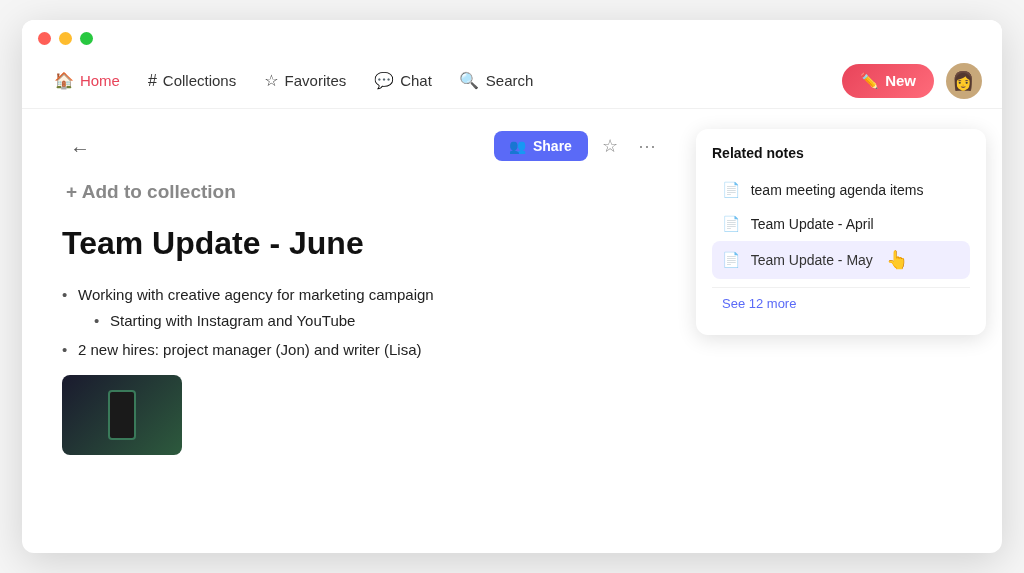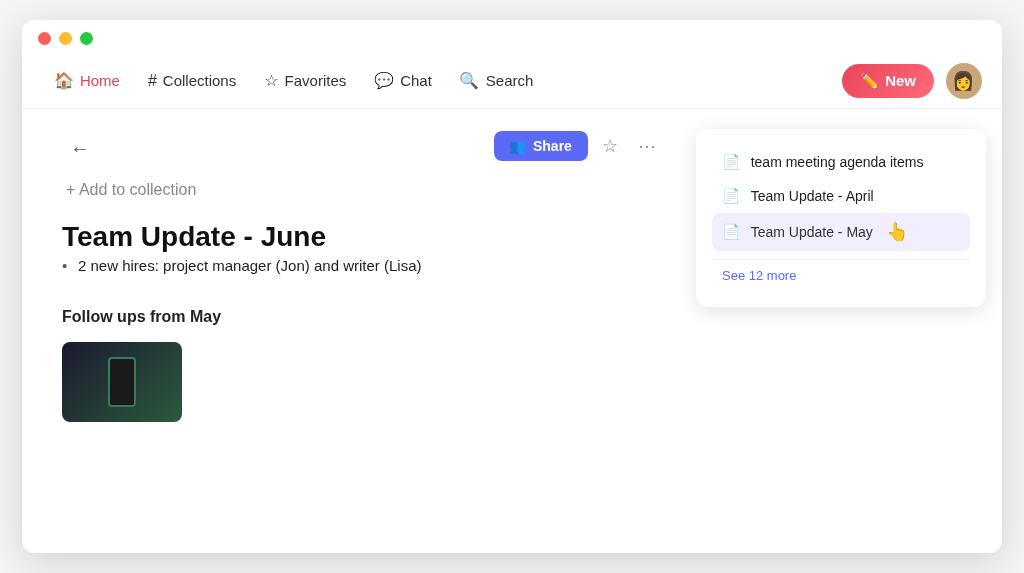--- a/index.html
+++ b/index.html
@@ -148,34 +148,36 @@
 
     .doc-meta {
       font-size: 13px;
       color: #888;
       margin-bottom: 8px;
     }
     .add-collection-btn {
       display: inline-flex;
       align-items: center;
       gap: 4px;
-      font-size: 16px;
+      font-size: 19px;
       color: #888;
       background: none;
       border: none;
       cursor: pointer;
       padding: 2px 4px;
       border-radius: 4px;
       margin-bottom: 20px;
+      font-weight: bold;
     }
 
     .doc-title {
-      font-size: 28px;
+      font-size: 32px;
       font-weight: 700;
       color: #111;
+      margin-bottom: 20px;
     }
 
     .doc-body {
       font-size: 15px;
       color: #222;
       line-height: 1.7;
     }
     .doc-body ul {
       list-style: none;
       padding-left: 0;
@@ -339,35 +341,40 @@
       </div>
 
       <button class="add-collection-btn">
         <span>+ Add to collection</span>
       </button>
 
       <h1 class="doc-title">Team Update - June</h1>
 
       <div class="doc-body">
         <ul>
+          <li>Working with creative agency for marketing campaign
+            <ul>
+              <li>Starting with Instagram and YouTube</li>
+            </ul>
+          </li>
           <li>2 new hires: project manager (Jon) and writer (Lisa)</li>
         </ul>
 
-        <div class="section-heading">Follow ups from May</div>
 
         <div class="image-placeholder">
           <div style="width:28px;height:50px;background:#1a1a1a;border-radius:4px;border:2px solid #3a7a5a;display:flex;align-items:center;justify-content:center;">
             
           </div>
         </div>
       </div>
     </div>
 
     <div class="related-panel">
       <div class="related-card">
+        <div class="related-title">Related notes</div>
 
         <div class="related-item">
           <span class="doc-icon">📄</span>
           <span>team meeting agenda items</span>
         </div>
         <div class="related-item">
           <span class="doc-icon">📄</span>
           <span>Team Update - April</span>
         </div>
         <div class="related-item active">

